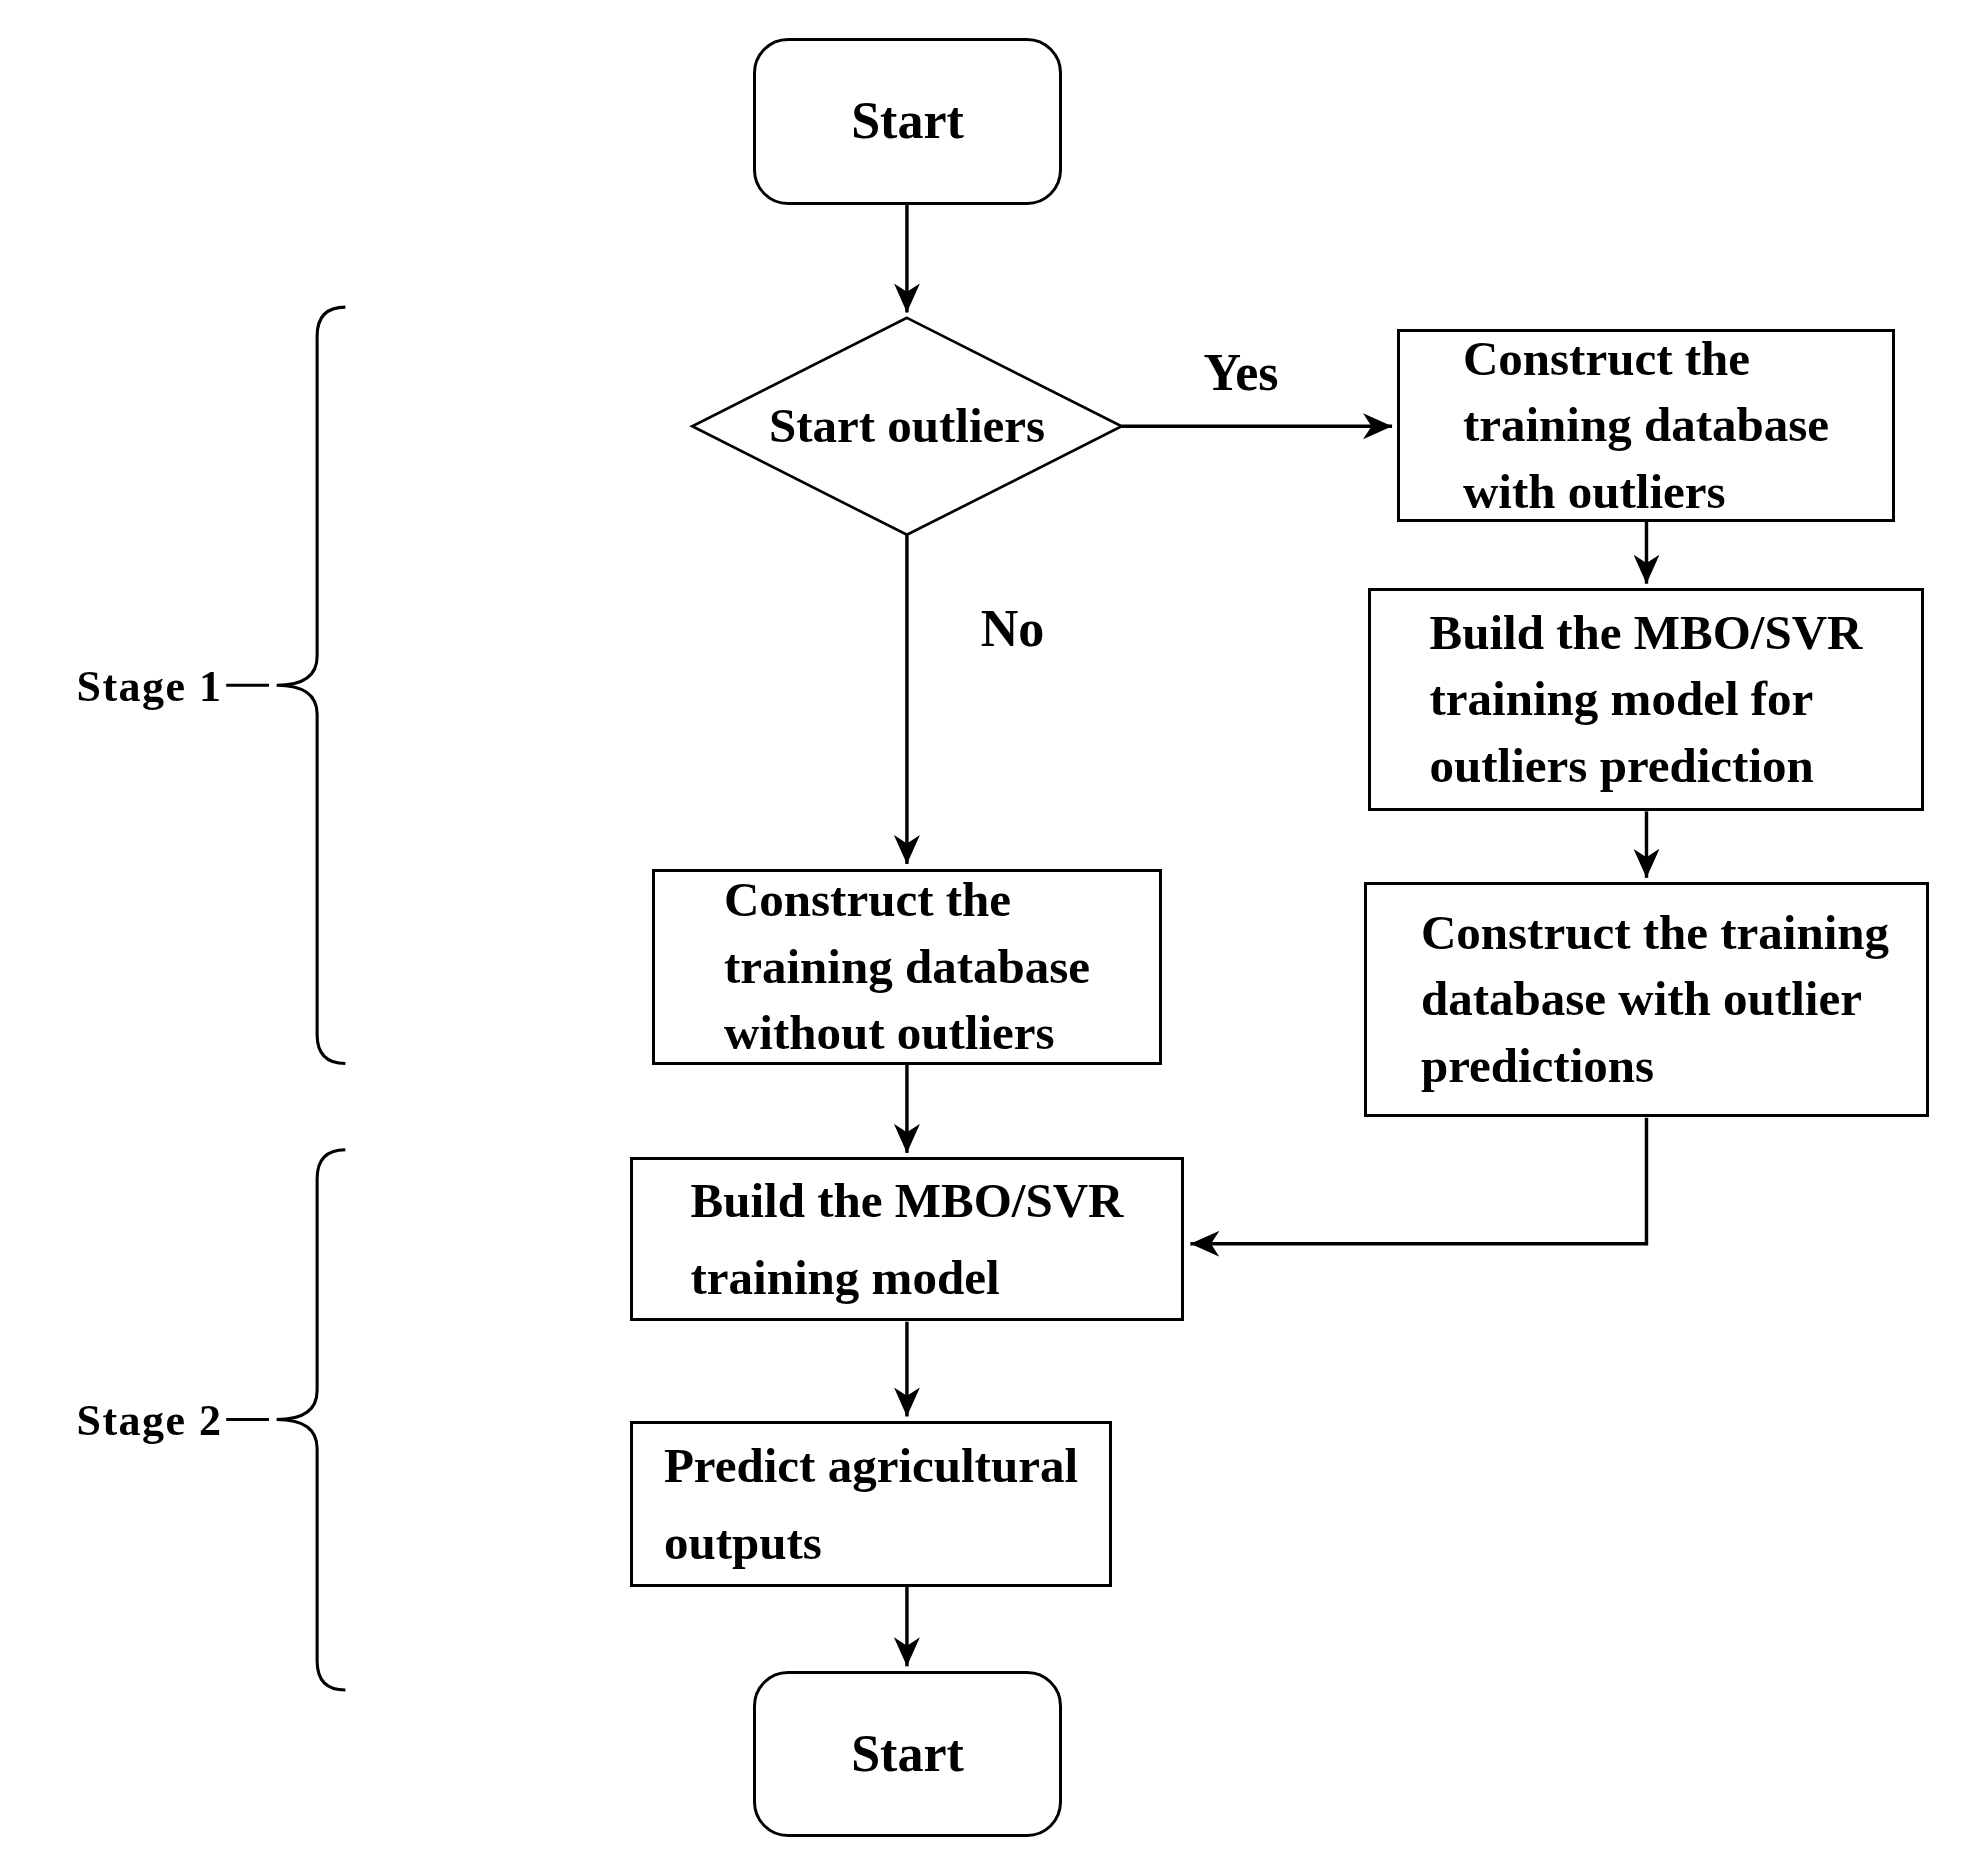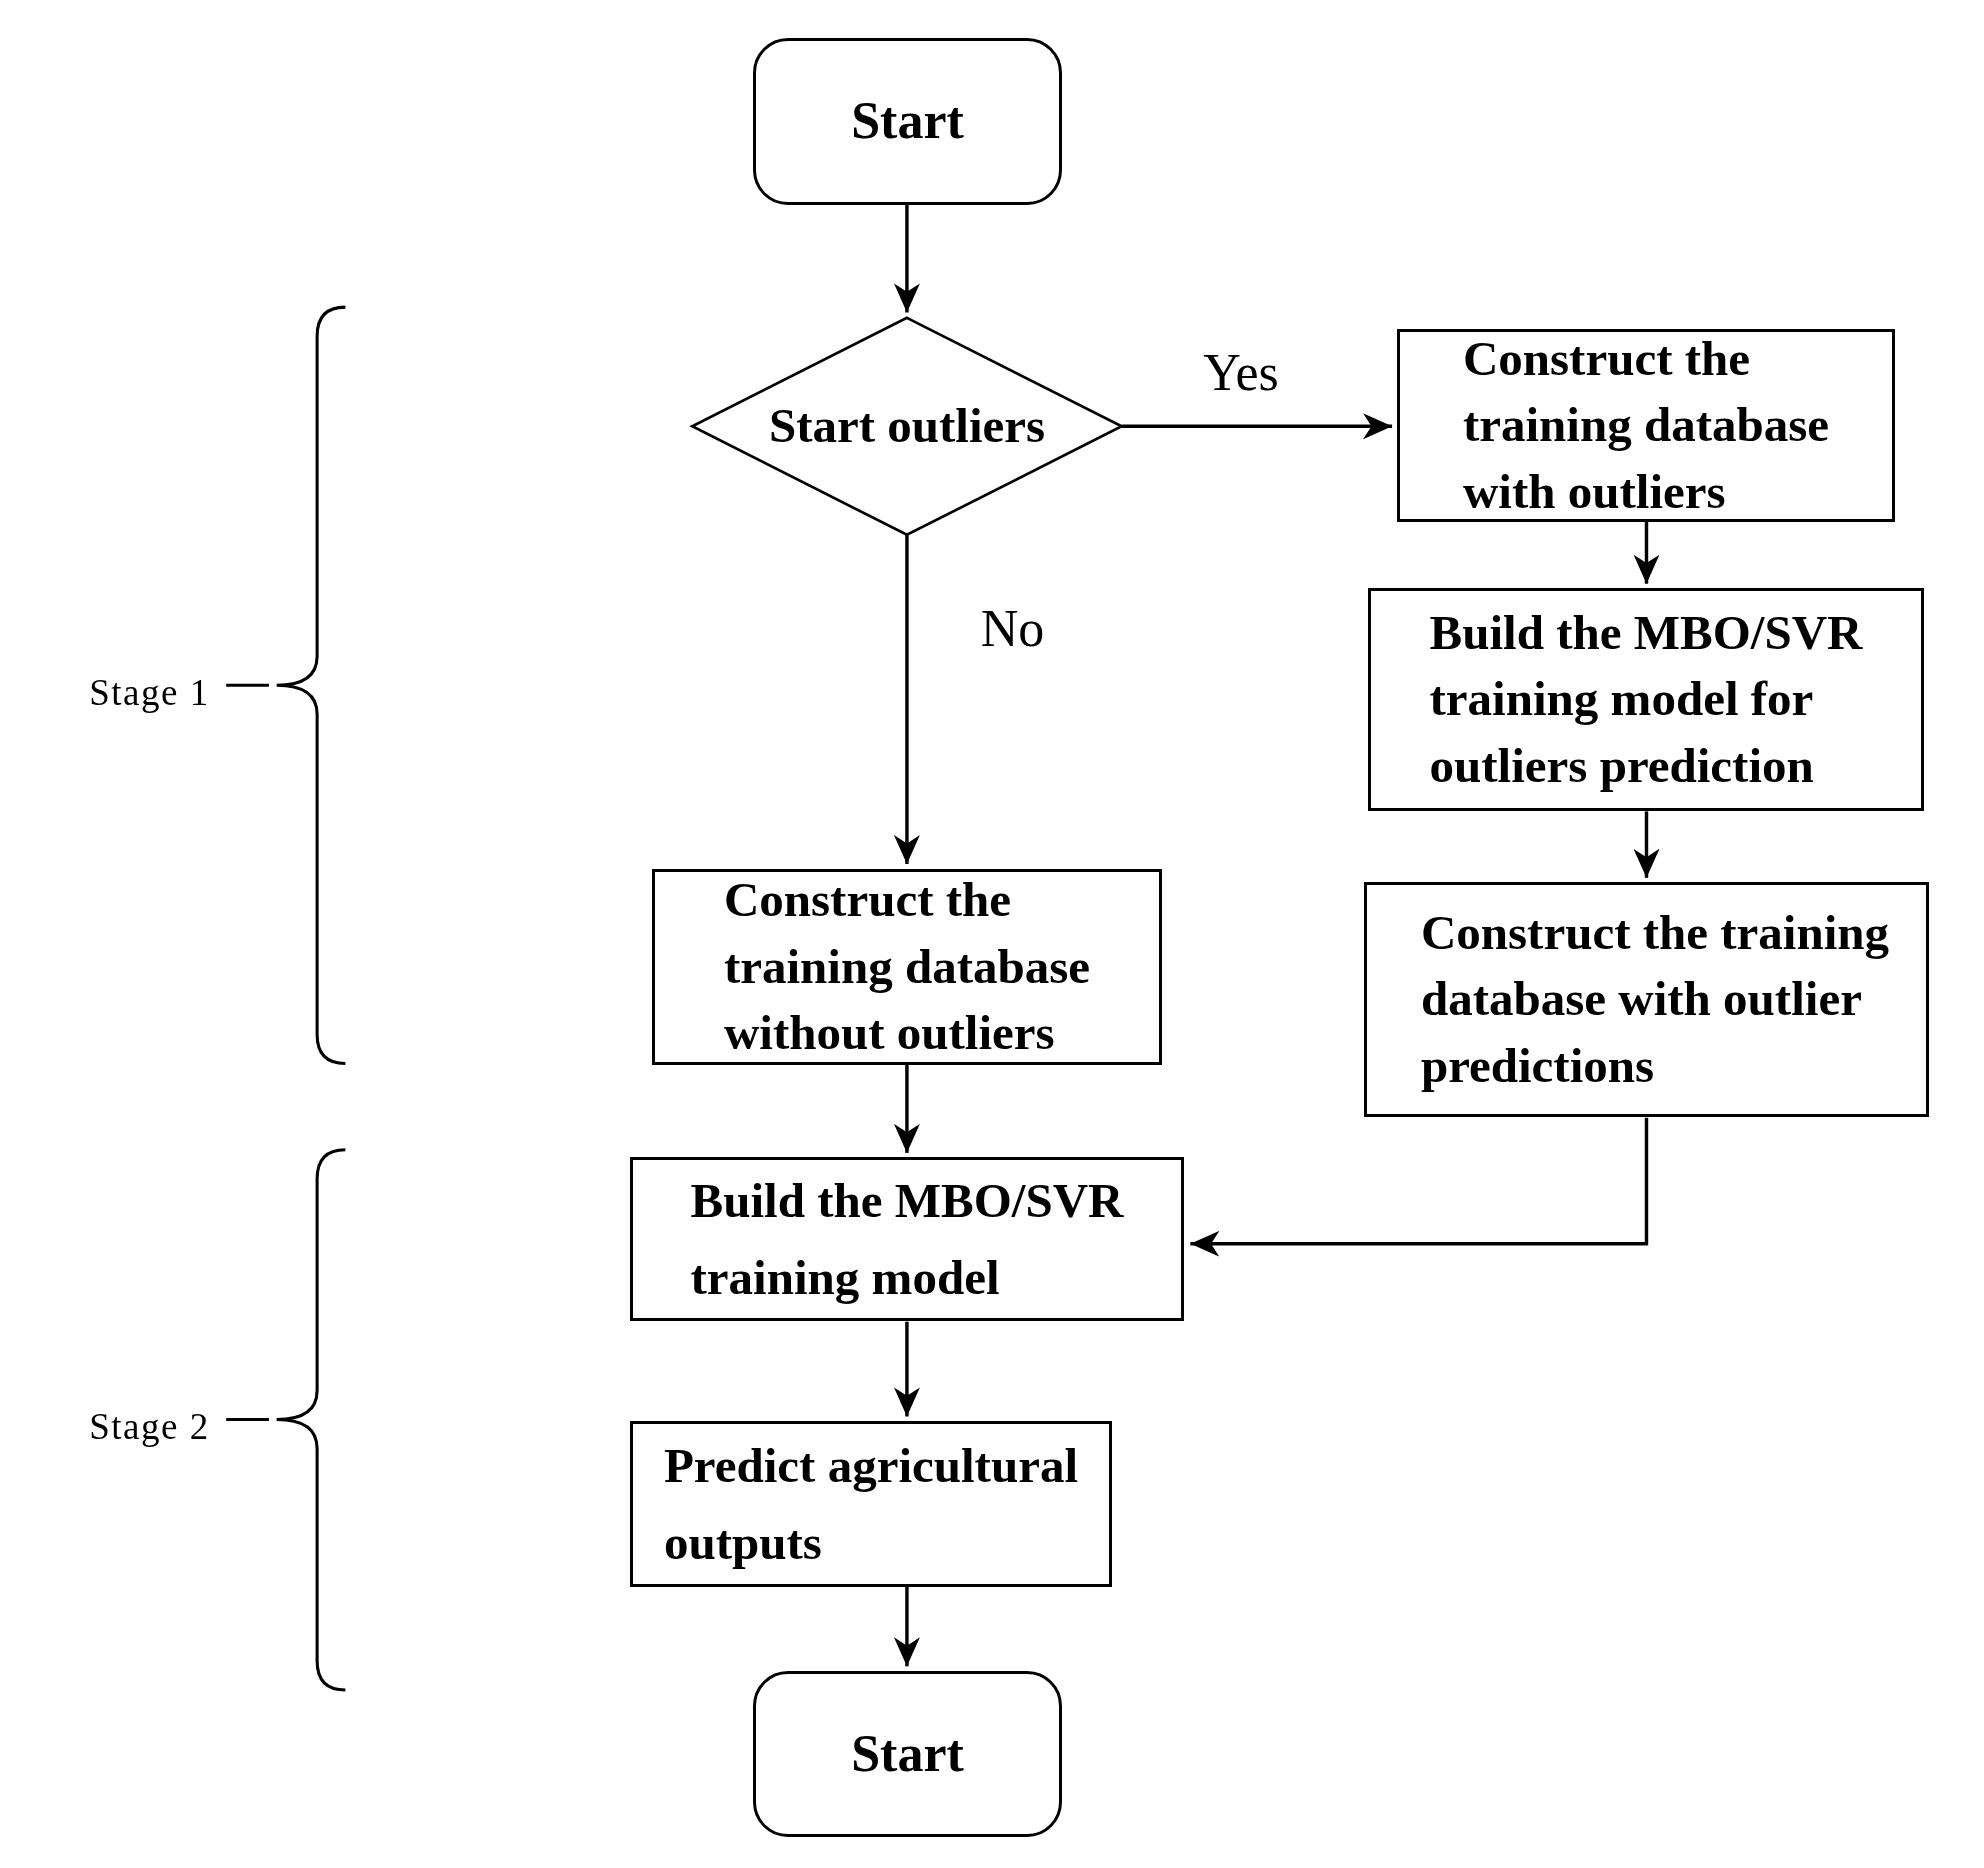--- a/index.html
+++ b/index.html
@@ -27,33 +27,32 @@
   }
   .rounded { border-radius: 35px; font-size: 52px; }
   .noborder { border: none; background: transparent; }
   .lh2 { line-height: 1.58; }
   .label-text { white-space: pre-line; display: block; }
   .edge-label {
     position: absolute;
     display: flex;
     align-items: center;
     justify-content: center;
-    font-weight: 400;
+    font-weight: 700;
     font-size: 52px;
     background: transparent;
   }
   .stage-label {
     position: absolute;
     display: flex;
     align-items: center;
     justify-content: center;
-    font-weight: 400;
-    font-size: 37px;
+    font-weight: 700;
+    font-size: 44px;
     letter-spacing: 1.5px;
-    margin-top: 6px;
   }
   
   #start-top        { left: 753px;  top: 38px;   width: 309px; height: 167px; }
   #detect-outliers  { left: 691px;  top: 316px;  width: 432px; height: 220px; }
   #db-with-outliers { left: 1397px; top: 329px;  width: 498px; height: 193px; }
   #build-outliers   { left: 1368px; top: 588px;  width: 556px; height: 223px; }
   #db-outlier-pred  { left: 1364px; top: 882px; width: 565px; height: 235px; padding-left: 17px; }
   #db-without       { left: 652px;  top: 869px; width: 510px; height: 196px; }
   #build-model      { left: 630px;  top: 1157px; width: 554px; height: 164px; }
   #predict-outputs  { left: 630px;  top: 1421px; width: 482px; height: 166px; }

